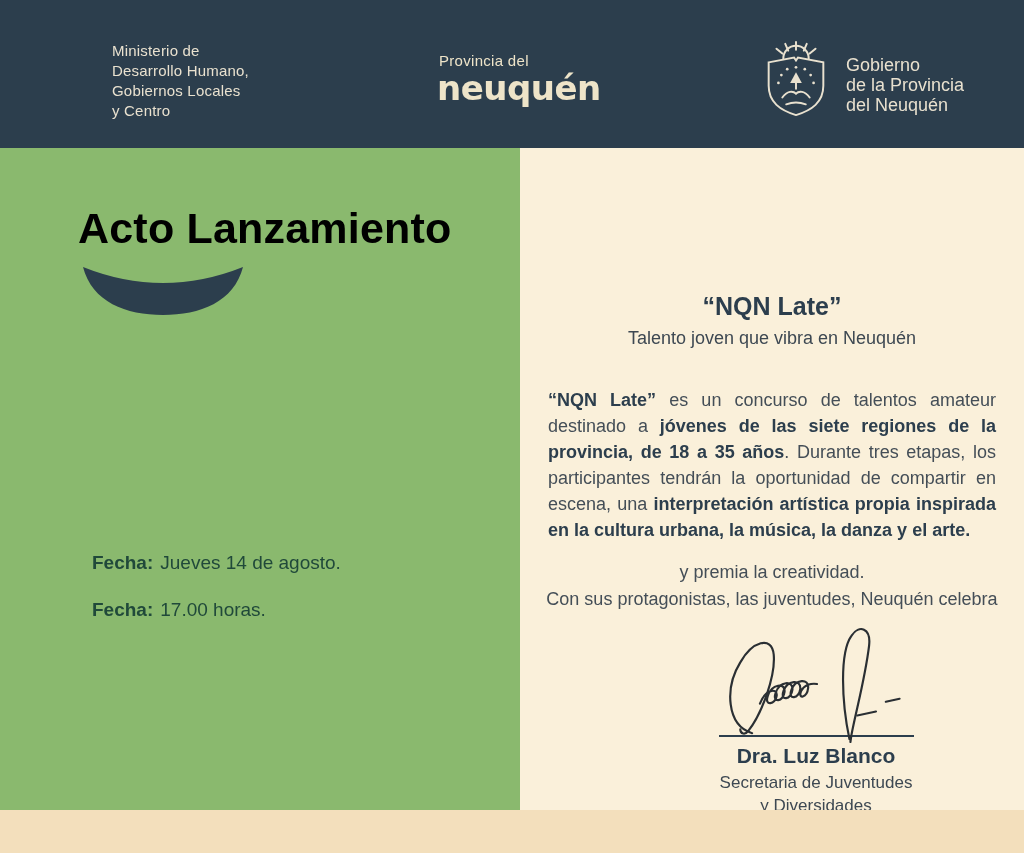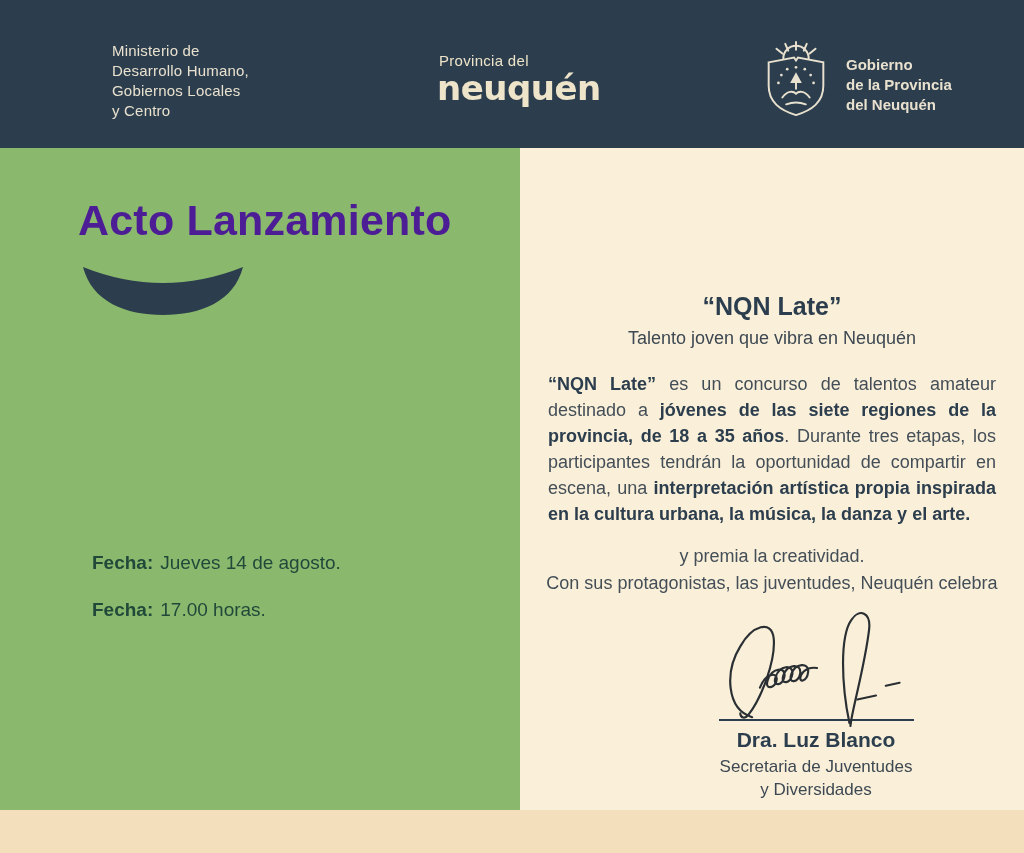--- a/index.html
+++ b/index.html
@@ -22,51 +22,51 @@
     position:absolute;left:437px;top:52px;color:#eee4c9;
   }
   .brand .tagline{display:block;font-size:15px;letter-spacing:.3px;margin-left:2px;}
   .brand .wordmark{
     display:block;font-family:"DejaVu Sans", sans-serif;
     font-weight:bold;font-size:34px;line-height:38px;letter-spacing:-.5px;
   }
   .coat{position:absolute;left:755px;top:38px;}
   .gov{
     position:absolute;left:846px;top:55px;
-    color:#e9e1cf;font-size:15px;line-height:20px;font-weight:bold;
+    color:#e9e1cf;font-size:18px;line-height:20px;
   }
   .gov span{display:block;}
   
   .left-panel{
     position:absolute;top:148px;left:0;width:520px;height:662px;
     background:#8ab96e;
   }
   .event-title{
-    position:absolute;left:78px;top:48px;
-    color:#4c1d95;font-size:43px;font-weight:bold;letter-spacing:.2px;
+    position:absolute;left:78px;top:56px;
+    color:#000000;font-size:43px;font-weight:bold;letter-spacing:.2px;
     white-space:nowrap;
   }
   .smile{position:absolute;left:82px;top:116px;}
   .details{position:absolute;left:92px;top:404px;font-size:19px;color:#20493a;}
   .detail-row{margin-bottom:25px;white-space:nowrap;}
   .dl{font-weight:bold;margin-right:7px;}
   
   .right-panel{
     position:absolute;top:148px;left:520px;width:504px;height:662px;
     background:#faf0da;color:#444e57;
   }
   .nqn-heading{
     margin-top:143px;text-align:center;
     font-size:25px;font-weight:bold;color:#2c3e4d;line-height:30px;
   }
   .nqn-sub{
     margin-top:4px;text-align:center;font-size:18px;line-height:26px;color:#3d4852;
   }
   .body-par{
-    width:448px;margin:20px auto 0;
+    width:448px;margin:36px auto 0;
     text-align:justify;font-size:18px;line-height:26px;color:#444e57;
   }
   .body-par .b{font-weight:bold;color:#2c3e4d;}
   .closing{margin-top:16px;text-align:center;font-size:18px;line-height:27px;color:#444e57;}
   .closing span{display:block;white-space:nowrap;}
   .sig-block{
     width:240px;margin:12px 88px 0 auto;text-align:center;
   }
   .sig-svg{display:block;margin:0 auto -8px;}
   .sig-line{

